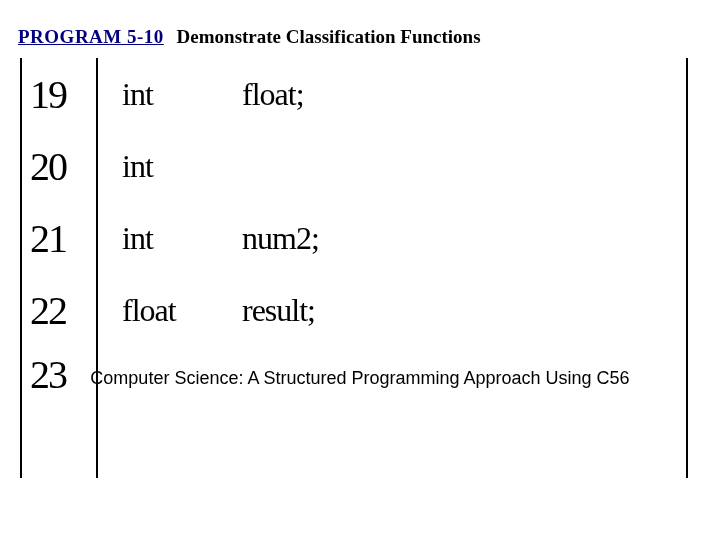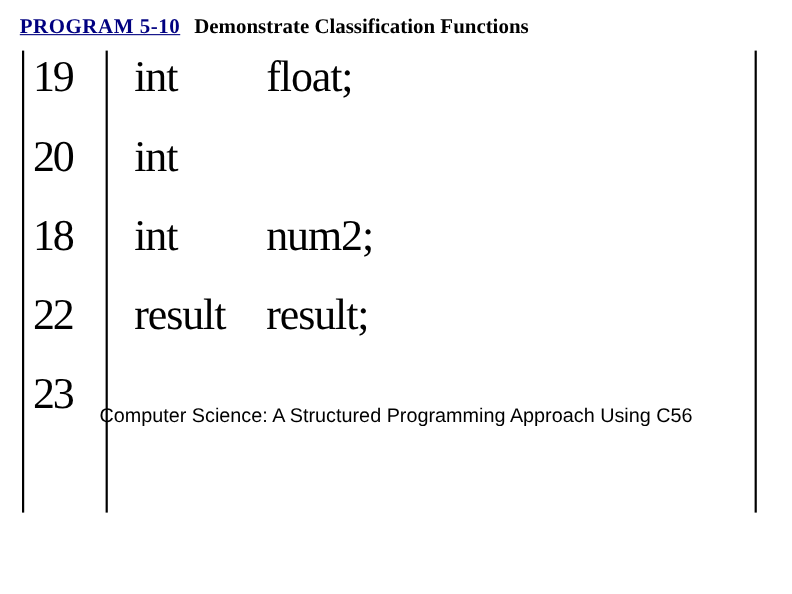--- a/index.html
+++ b/index.html
@@ -1,28 +1,28 @@
 <!DOCTYPE html>
 <html><head>
 <meta charset="utf-8">
 <style>
   * { margin: 0; padding: 0; box-sizing: border-box; }
   html, body { width: 720px; height: 540px; background: #fff; font-family: "Times New Roman", Times, serif; }
-  .page { position: relative; width: 720px; height: 407px; padding: 14px 18px 0 18px; }
+  .page { position: relative; width: 720px; height: 407px; padding: 26px 18px 0 18px; }
   .title-row { font-size: 19px; color: #000; margin-bottom: 10px; }
   .title-prog { color: #000080; font-weight: bold; letter-spacing: 0.5px; text-decoration: underline; }
   .title-desc { color: #000; font-weight: bold; margin-left: 8px; }
   .code-block { position: relative; margin-top: 6px; }
   .v-left { position: absolute; left: 2px; top: 0; width: 2px; height: 420px; background: #000; }
   .v-gutter { position: absolute; left: 78px; top: 0; width: 2px; height: 420px; background: #000; }
   .v-right { position: absolute; left: 668px; top: 0; width: 2px; height: 420px; background: #000; }
   .lines { padding-left: 0; }
-  .line { height: 72px; display: flex; }
+  .line { height: 72px; display: flex; align-items: center; }
   .ln { width: 78px; padding-left: 12px; font-family: "Times New Roman", serif; font-size: 40px; color: #000; letter-spacing: -2px; }
-  .code { padding-left: 26px; font-family: "Times New Roman", serif; font-size: 40px; color: #000; letter-spacing: -1px; display: flex; }
+  .code { padding-left: 26px; font-family: "Times New Roman", serif; font-size: 32px; color: #000; letter-spacing: -1px; display: flex; }
   .kw { width: 120px; }
   .last .ln { height: 62px; }
   .footer { position: absolute; bottom: 18px; left: 18px; right: 18px; display: flex; justify-content: center; font-family: Arial, Helvetica, sans-serif; font-size: 18px; color: #000; }
 </style>
 </head>
 <body>
 
 <div class="page">
   <div class="title-row">
     <span class="title-prog">PROGRAM 5-10</span>
@@ -42,30 +42,30 @@
           <span>float;</span>
         </div>
       </div>
       <div class="line">
         <div class="ln">20</div>
         <div class="code">
           <span class="kw">int</span>
         </div>
       </div>
       <div class="line">
-        <div class="ln">18</div>
+        <div class="ln">21</div>
         <div class="code">
           <span class="kw">int</span>
           <span>num2;</span>
         </div>
       </div>
       <div class="line">
         <div class="ln">22</div>
         <div class="code">
-          <span class="kw">result</span>
+          <span class="kw">float</span>
           <span>result;</span>
         </div>
       </div>
       <div class="line last">
         <div class="ln">23</div>
         <div class="code">
           <span class="kw"></span>
           <span></span>
         </div>
       </div>

